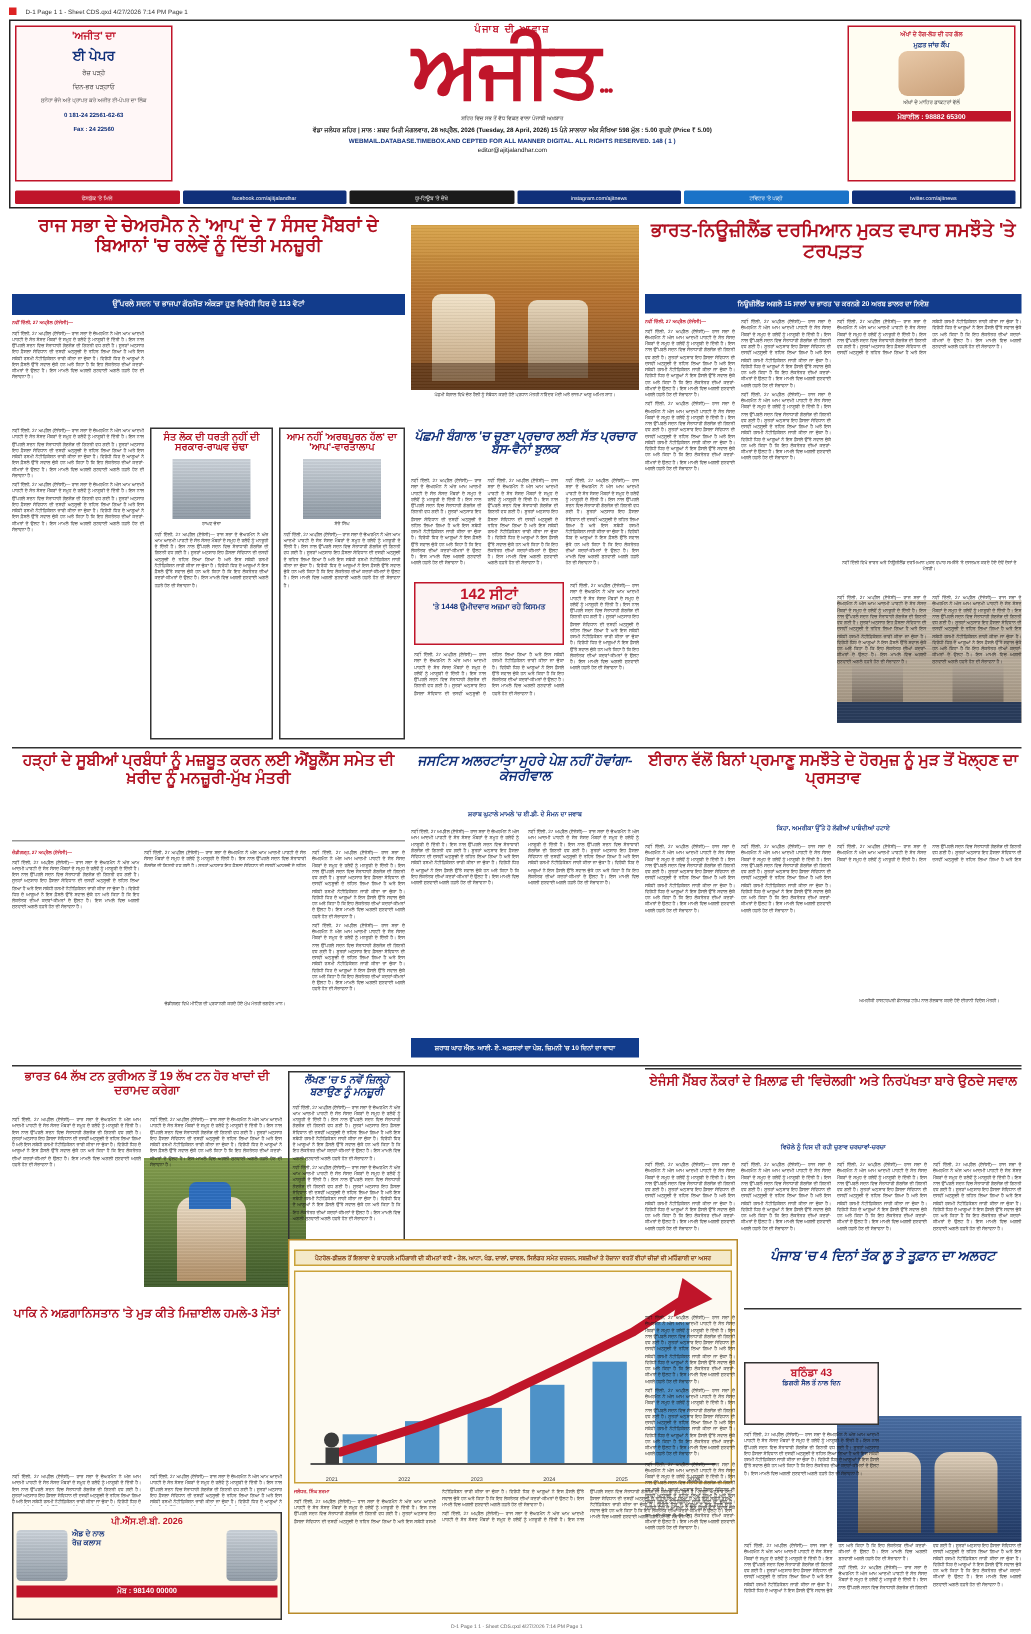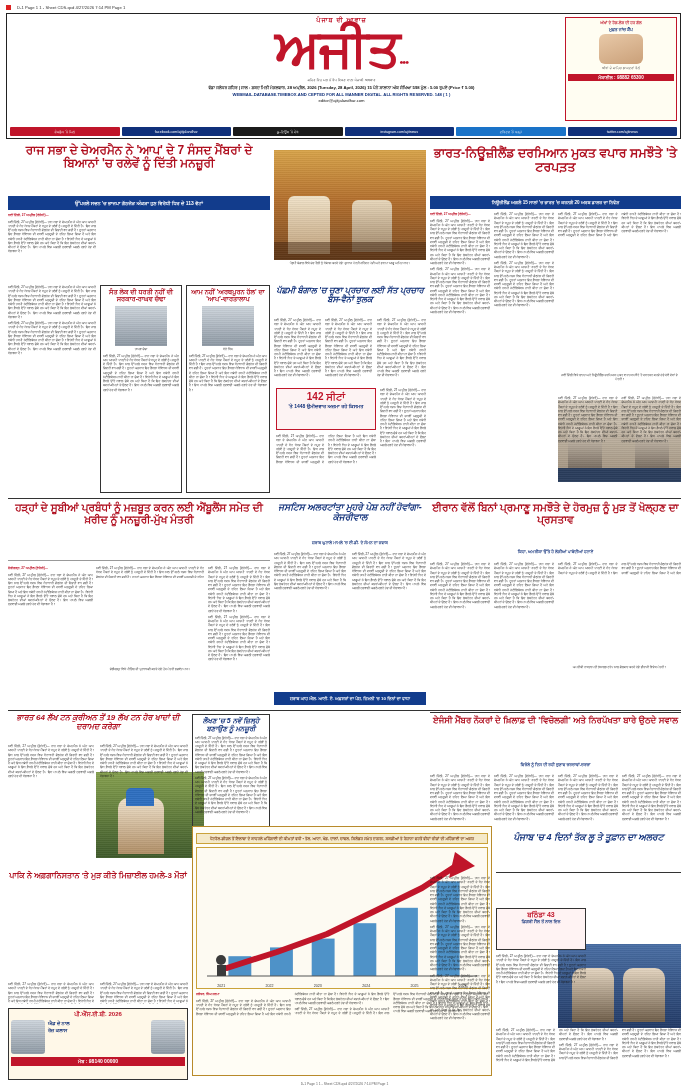--- a/index.html
+++ b/index.html
@@ -96,20 +96,30 @@
 
 <div class="page">
 
   <div class="box topstrip">
     <span class="sq"></span>
     <span>D-1 Page 1 1 - Sheet CDS.qxd    4/27/2026    7:14 PM    Page 1</span>
   </div>
 
   <div class="box masthead">
 
+    <div class="mast-left">
+      <div class="ttl">'ਅਜੀਤ' ਦਾ</div>
+      <div class="ttl2">ਈ ਪੇਪਰ</div>
+      <div class="sub">ਰੋਜ਼ ਪੜ੍ਹੋ</div>
+      <div class="sub">ਦਿਨ-ਭਰ ਪੜ੍ਹਾਓ</div>
+      <div class="sub2">ਸੁਨੇਹਾ ਭੇਜੋ ਅਤੇ ਪ੍ਰਾਪਤ ਕਰੋ
+ਅਜੀਤ ਈ-ਪੇਪਰ ਦਾ ਲਿੰਕ</div>
+      <div class="phone">0 181-24 22561-62-63</div>
+      <div class="phone">Fax : 24 22560</div>
+    </div>
 
     <div class="mast-center">
       <div class="mast-kicker">ਪੰਜਾਬ ਦੀ ਆਵਾਜ਼</div>
       <div class="mast-title">
         <span>ਅਜੀਤ</span><span class="mast-dots">•••</span>
       </div>
       <div class="mast-line">ਸ਼ਹਿਰ ਵਿਚ ਸਭ ਤੋਂ ਵੱਧ ਵਿਕਣ ਵਾਲਾ ਪੰਜਾਬੀ ਅਖ਼ਬਾਰ</div>
       <div class="mast-dateline">ਵੱਡਾ ਜਲੰਧਰ ਸ਼ਹਿਰ | ਸਾਲ : ਸ਼ਬਦ ਮਿਤੀ ਮੰਗਲਵਾਰ, 28 ਅਪ੍ਰੈਲ, 2026 (Tuesday, 28 April, 2026)  15 ਪੰਨੇ   ਸਾਲਾਨਾ ਅੰਕ ਸੰਖਿਆ 598   ਮੁੱਲ : 5.00 ਰੁਪਏ (Price ₹ 5.00)</div>
       <div class="mast-web">WEBMAIL.DATABASE.TIMEBOX.AND CEPTED FOR ALL MANNER DIGITAL. ALL RIGHTS RESERVED. 148 ( 1 )</div>
       <div class="mast-mail">editor@ajitjalandhar.com</div>
@@ -284,21 +294,21 @@
     <div style="position:absolute;right:16px;bottom:6px;width:42px;height:54px;background:linear-gradient(180deg,#e6d7c2,#6d5c48);border-radius:10px 10px 0 0;"></div>
   </div>
   <div class="box capt" style="top:666px;left:558px;width:123px;">ਅਮਰੀਕੀ ਰਾਸ਼ਟਰਪਤੀ ਡੋਨਾਲਡ ਟਰੰਪ ਨਾਲ ਗੱਲਬਾਤ ਕਰਦੇ ਹੋਏ ਈਰਾਨੀ ਵਿਦੇਸ਼ ਮੰਤਰੀ।</div>
   <div class="box bodytext" style="top:562px;left:558px;width:123px;height:16px;column-count:2;">
     <p>ਨਵੀਂ ਦਿੱਲੀ, 27 ਅਪ੍ਰੈਲ (ਏਜੰਸੀ)— ਰਾਜ ਸਭਾ ਦੇ ਚੇਅਰਮੈਨ ਨੇ ਅੱਜ ਆਮ ਆਦਮੀ ਪਾਰਟੀ ਦੇ ਸੱਤ ਸੰਸਦ ਮੈਂਬਰਾਂ ਦੇ ਸਮੂਹ ਦੇ ਰਲੇਵੇਂ ਨੂੰ ਮਨਜ਼ੂਰੀ ਦੇ ਦਿੱਤੀ ਹੈ। ਇਸ ਨਾਲ ਉੱਪਰਲੇ ਸਦਨ ਵਿਚ ਸੱਤਾਧਾਰੀ ਗੱਠਜੋੜ ਦੀ ਗਿਣਤੀ ਵਧ ਗਈ ਹੈ। ਸੂਤਰਾਂ ਅਨੁਸਾਰ ਇਹ ਫ਼ੈਸਲਾ ਸੰਵਿਧਾਨ ਦੀ ਦਸਵੀਂ ਅਨੁਸੂਚੀ ਦੇ ਤਹਿਤ ਲਿਆ ਗਿਆ ਹੈ ਅਤੇ ਇਸ ਸਬੰਧੀ ਰਸਮੀ ਨੋਟੀਫ਼ਿਕੇਸ਼ਨ ਜਾਰੀ ਕੀਤਾ ਜਾ ਚੁੱਕਾ ਹੈ। ਵਿਰੋਧੀ ਧਿਰ ਦੇ ਆਗੂਆਂ ਨੇ ਇਸ ਫ਼ੈਸਲੇ ਉੱਤੇ ਸਵਾਲ ਚੁੱਕੇ ਹਨ ਅਤੇ ਕਿਹਾ ਹੈ ਕਿ ਇਹ ਲੋਕਤੰਤਰ ਦੀਆਂ ਕਦਰਾਂ-ਕੀਮਤਾਂ ਦੇ ਉਲਟ ਹੈ। ਇਸ ਮਾਮਲੇ ਵਿਚ ਅਗਲੀ ਸੁਣਵਾਈ ਅਗਲੇ ਹਫ਼ਤੇ ਹੋਣ ਦੀ ਸੰਭਾਵਨਾ ਹੈ।</p>
   </div>
 
   <div class="box rule" style="top:710px;left:8px;width:673px;"></div>
 
   <div class="box" style="top:714px;left:8px;width:180px;">
-    <div class="hdl" style="font-size:8px;text-align:center;font-style:italic;">ਭਾਰਤ 64 ਲੱਖ ਟਨ ਕੁਰੀਅਨ ਤੋਂ 19 ਲੱਖ ਟਨ ਹੋਰ ਖਾਦਾਂ ਦੀ ਦਰਾਮਦ ਕਰੇਗਾ</div>
+    <div class="hdl" style="font-size:8px;text-align:center;">ਭਾਰਤ 64 ਲੱਖ ਟਨ ਕੁਰੀਅਨ ਤੋਂ 19 ਲੱਖ ਟਨ ਹੋਰ ਖਾਦਾਂ ਦੀ ਦਰਾਮਦ ਕਰੇਗਾ</div>
   </div>
   <div class="box bodytext" style="top:744px;left:8px;width:86px;height:46px;">
     <p>ਨਵੀਂ ਦਿੱਲੀ, 27 ਅਪ੍ਰੈਲ (ਏਜੰਸੀ)— ਰਾਜ ਸਭਾ ਦੇ ਚੇਅਰਮੈਨ ਨੇ ਅੱਜ ਆਮ ਆਦਮੀ ਪਾਰਟੀ ਦੇ ਸੱਤ ਸੰਸਦ ਮੈਂਬਰਾਂ ਦੇ ਸਮੂਹ ਦੇ ਰਲੇਵੇਂ ਨੂੰ ਮਨਜ਼ੂਰੀ ਦੇ ਦਿੱਤੀ ਹੈ। ਇਸ ਨਾਲ ਉੱਪਰਲੇ ਸਦਨ ਵਿਚ ਸੱਤਾਧਾਰੀ ਗੱਠਜੋੜ ਦੀ ਗਿਣਤੀ ਵਧ ਗਈ ਹੈ। ਸੂਤਰਾਂ ਅਨੁਸਾਰ ਇਹ ਫ਼ੈਸਲਾ ਸੰਵਿਧਾਨ ਦੀ ਦਸਵੀਂ ਅਨੁਸੂਚੀ ਦੇ ਤਹਿਤ ਲਿਆ ਗਿਆ ਹੈ ਅਤੇ ਇਸ ਸਬੰਧੀ ਰਸਮੀ ਨੋਟੀਫ਼ਿਕੇਸ਼ਨ ਜਾਰੀ ਕੀਤਾ ਜਾ ਚੁੱਕਾ ਹੈ। ਵਿਰੋਧੀ ਧਿਰ ਦੇ ਆਗੂਆਂ ਨੇ ਇਸ ਫ਼ੈਸਲੇ ਉੱਤੇ ਸਵਾਲ ਚੁੱਕੇ ਹਨ ਅਤੇ ਕਿਹਾ ਹੈ ਕਿ ਇਹ ਲੋਕਤੰਤਰ ਦੀਆਂ ਕਦਰਾਂ-ਕੀਮਤਾਂ ਦੇ ਉਲਟ ਹੈ। ਇਸ ਮਾਮਲੇ ਵਿਚ ਅਗਲੀ ਸੁਣਵਾਈ ਅਗਲੇ ਹਫ਼ਤੇ ਹੋਣ ਦੀ ਸੰਭਾਵਨਾ ਹੈ।</p>
   </div>
   <div class="box bodytext" style="top:744px;left:100px;width:88px;height:46px;">
     <p>ਨਵੀਂ ਦਿੱਲੀ, 27 ਅਪ੍ਰੈਲ (ਏਜੰਸੀ)— ਰਾਜ ਸਭਾ ਦੇ ਚੇਅਰਮੈਨ ਨੇ ਅੱਜ ਆਮ ਆਦਮੀ ਪਾਰਟੀ ਦੇ ਸੱਤ ਸੰਸਦ ਮੈਂਬਰਾਂ ਦੇ ਸਮੂਹ ਦੇ ਰਲੇਵੇਂ ਨੂੰ ਮਨਜ਼ੂਰੀ ਦੇ ਦਿੱਤੀ ਹੈ। ਇਸ ਨਾਲ ਉੱਪਰਲੇ ਸਦਨ ਵਿਚ ਸੱਤਾਧਾਰੀ ਗੱਠਜੋੜ ਦੀ ਗਿਣਤੀ ਵਧ ਗਈ ਹੈ। ਸੂਤਰਾਂ ਅਨੁਸਾਰ ਇਹ ਫ਼ੈਸਲਾ ਸੰਵਿਧਾਨ ਦੀ ਦਸਵੀਂ ਅਨੁਸੂਚੀ ਦੇ ਤਹਿਤ ਲਿਆ ਗਿਆ ਹੈ ਅਤੇ ਇਸ ਸਬੰਧੀ ਰਸਮੀ ਨੋਟੀਫ਼ਿਕੇਸ਼ਨ ਜਾਰੀ ਕੀਤਾ ਜਾ ਚੁੱਕਾ ਹੈ। ਵਿਰੋਧੀ ਧਿਰ ਦੇ ਆਗੂਆਂ ਨੇ ਇਸ ਫ਼ੈਸਲੇ ਉੱਤੇ ਸਵਾਲ ਚੁੱਕੇ ਹਨ ਅਤੇ ਕਿਹਾ ਹੈ ਕਿ ਇਹ ਲੋਕਤੰਤਰ ਦੀਆਂ ਕਦਰਾਂ-ਕੀਮਤਾਂ ਦੇ ਉਲਟ ਹੈ। ਇਸ ਮਾਮਲੇ ਵਿਚ ਅਗਲੀ ਸੁਣਵਾਈ ਅਗਲੇ ਹਫ਼ਤੇ ਹੋਣ ਦੀ ਸੰਭਾਵਨਾ ਹੈ।</p>
   </div>
 
   <div class="box bordered" style="top:714px;left:192px;width:78px;height:150px;padding:2px;">
     <div class="hdl-blue" style="font-size:7px;text-align:center;">ਲੋੱਖਣ 'ਚ 5 ਨਵੇਂ ਜ਼ਿਲ੍ਹੇ ਬਣਾਉਣ ਨੂੰ ਮਨਜ਼ੂਰੀ</div>

